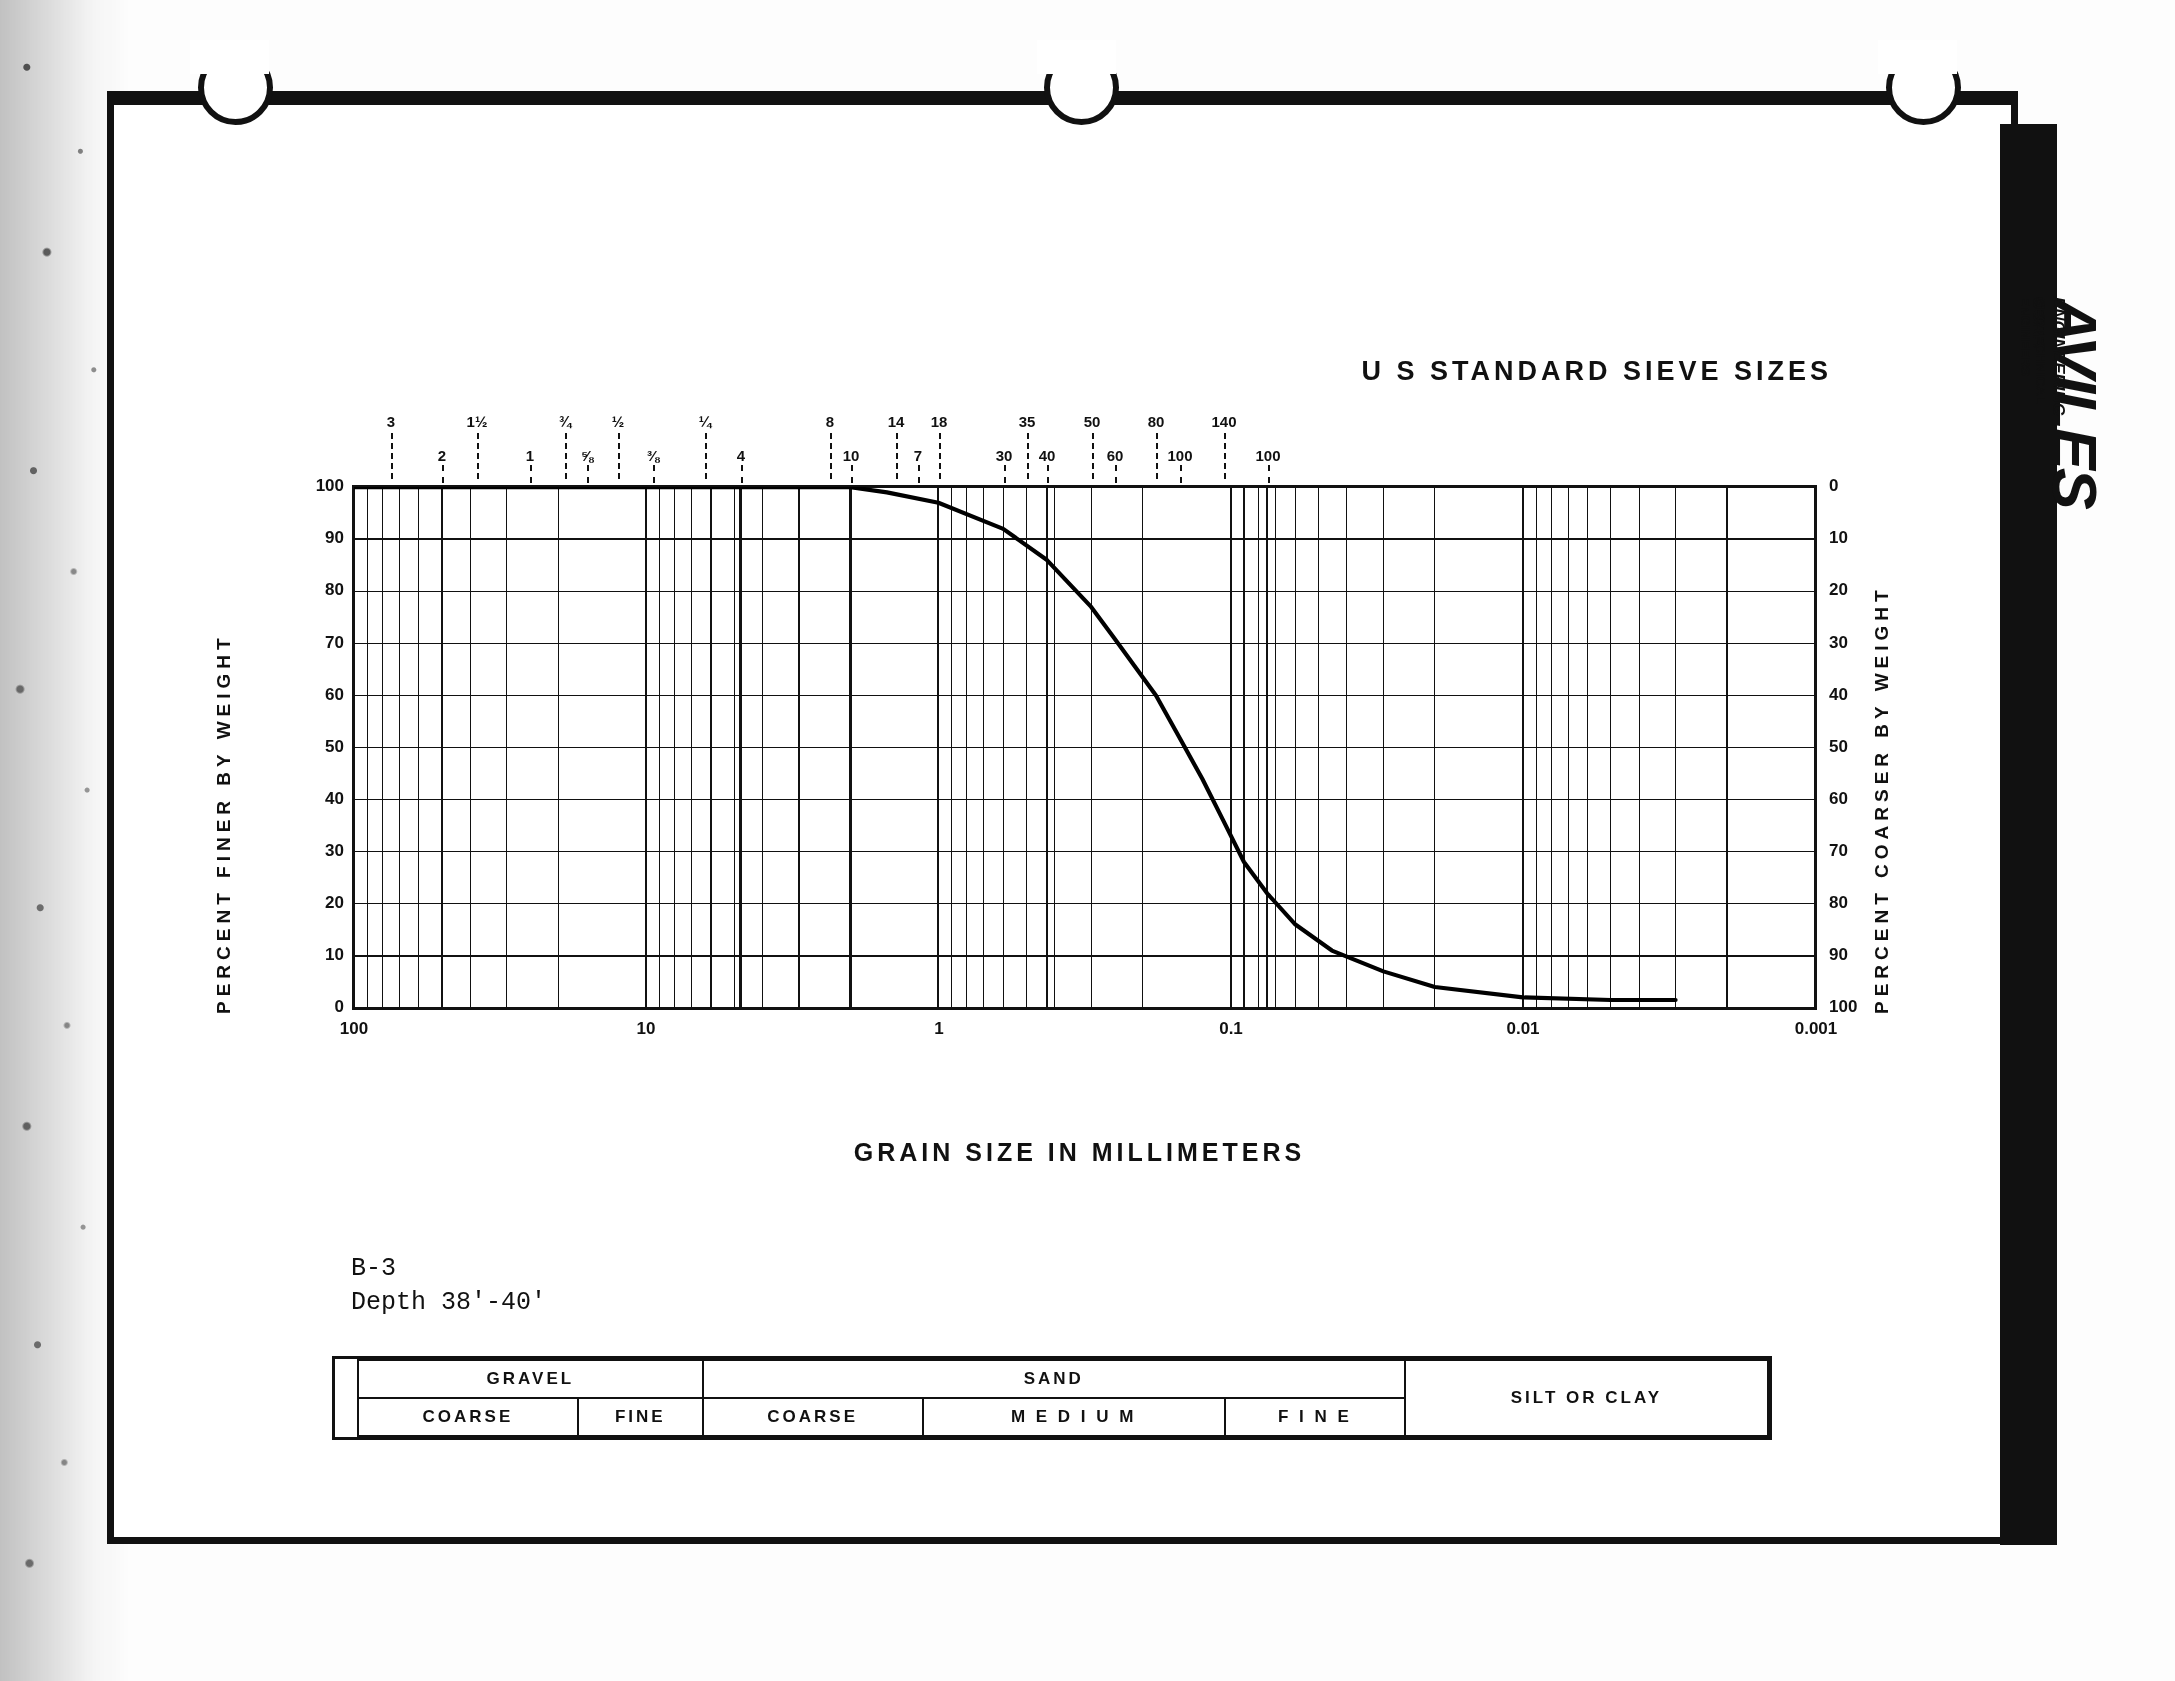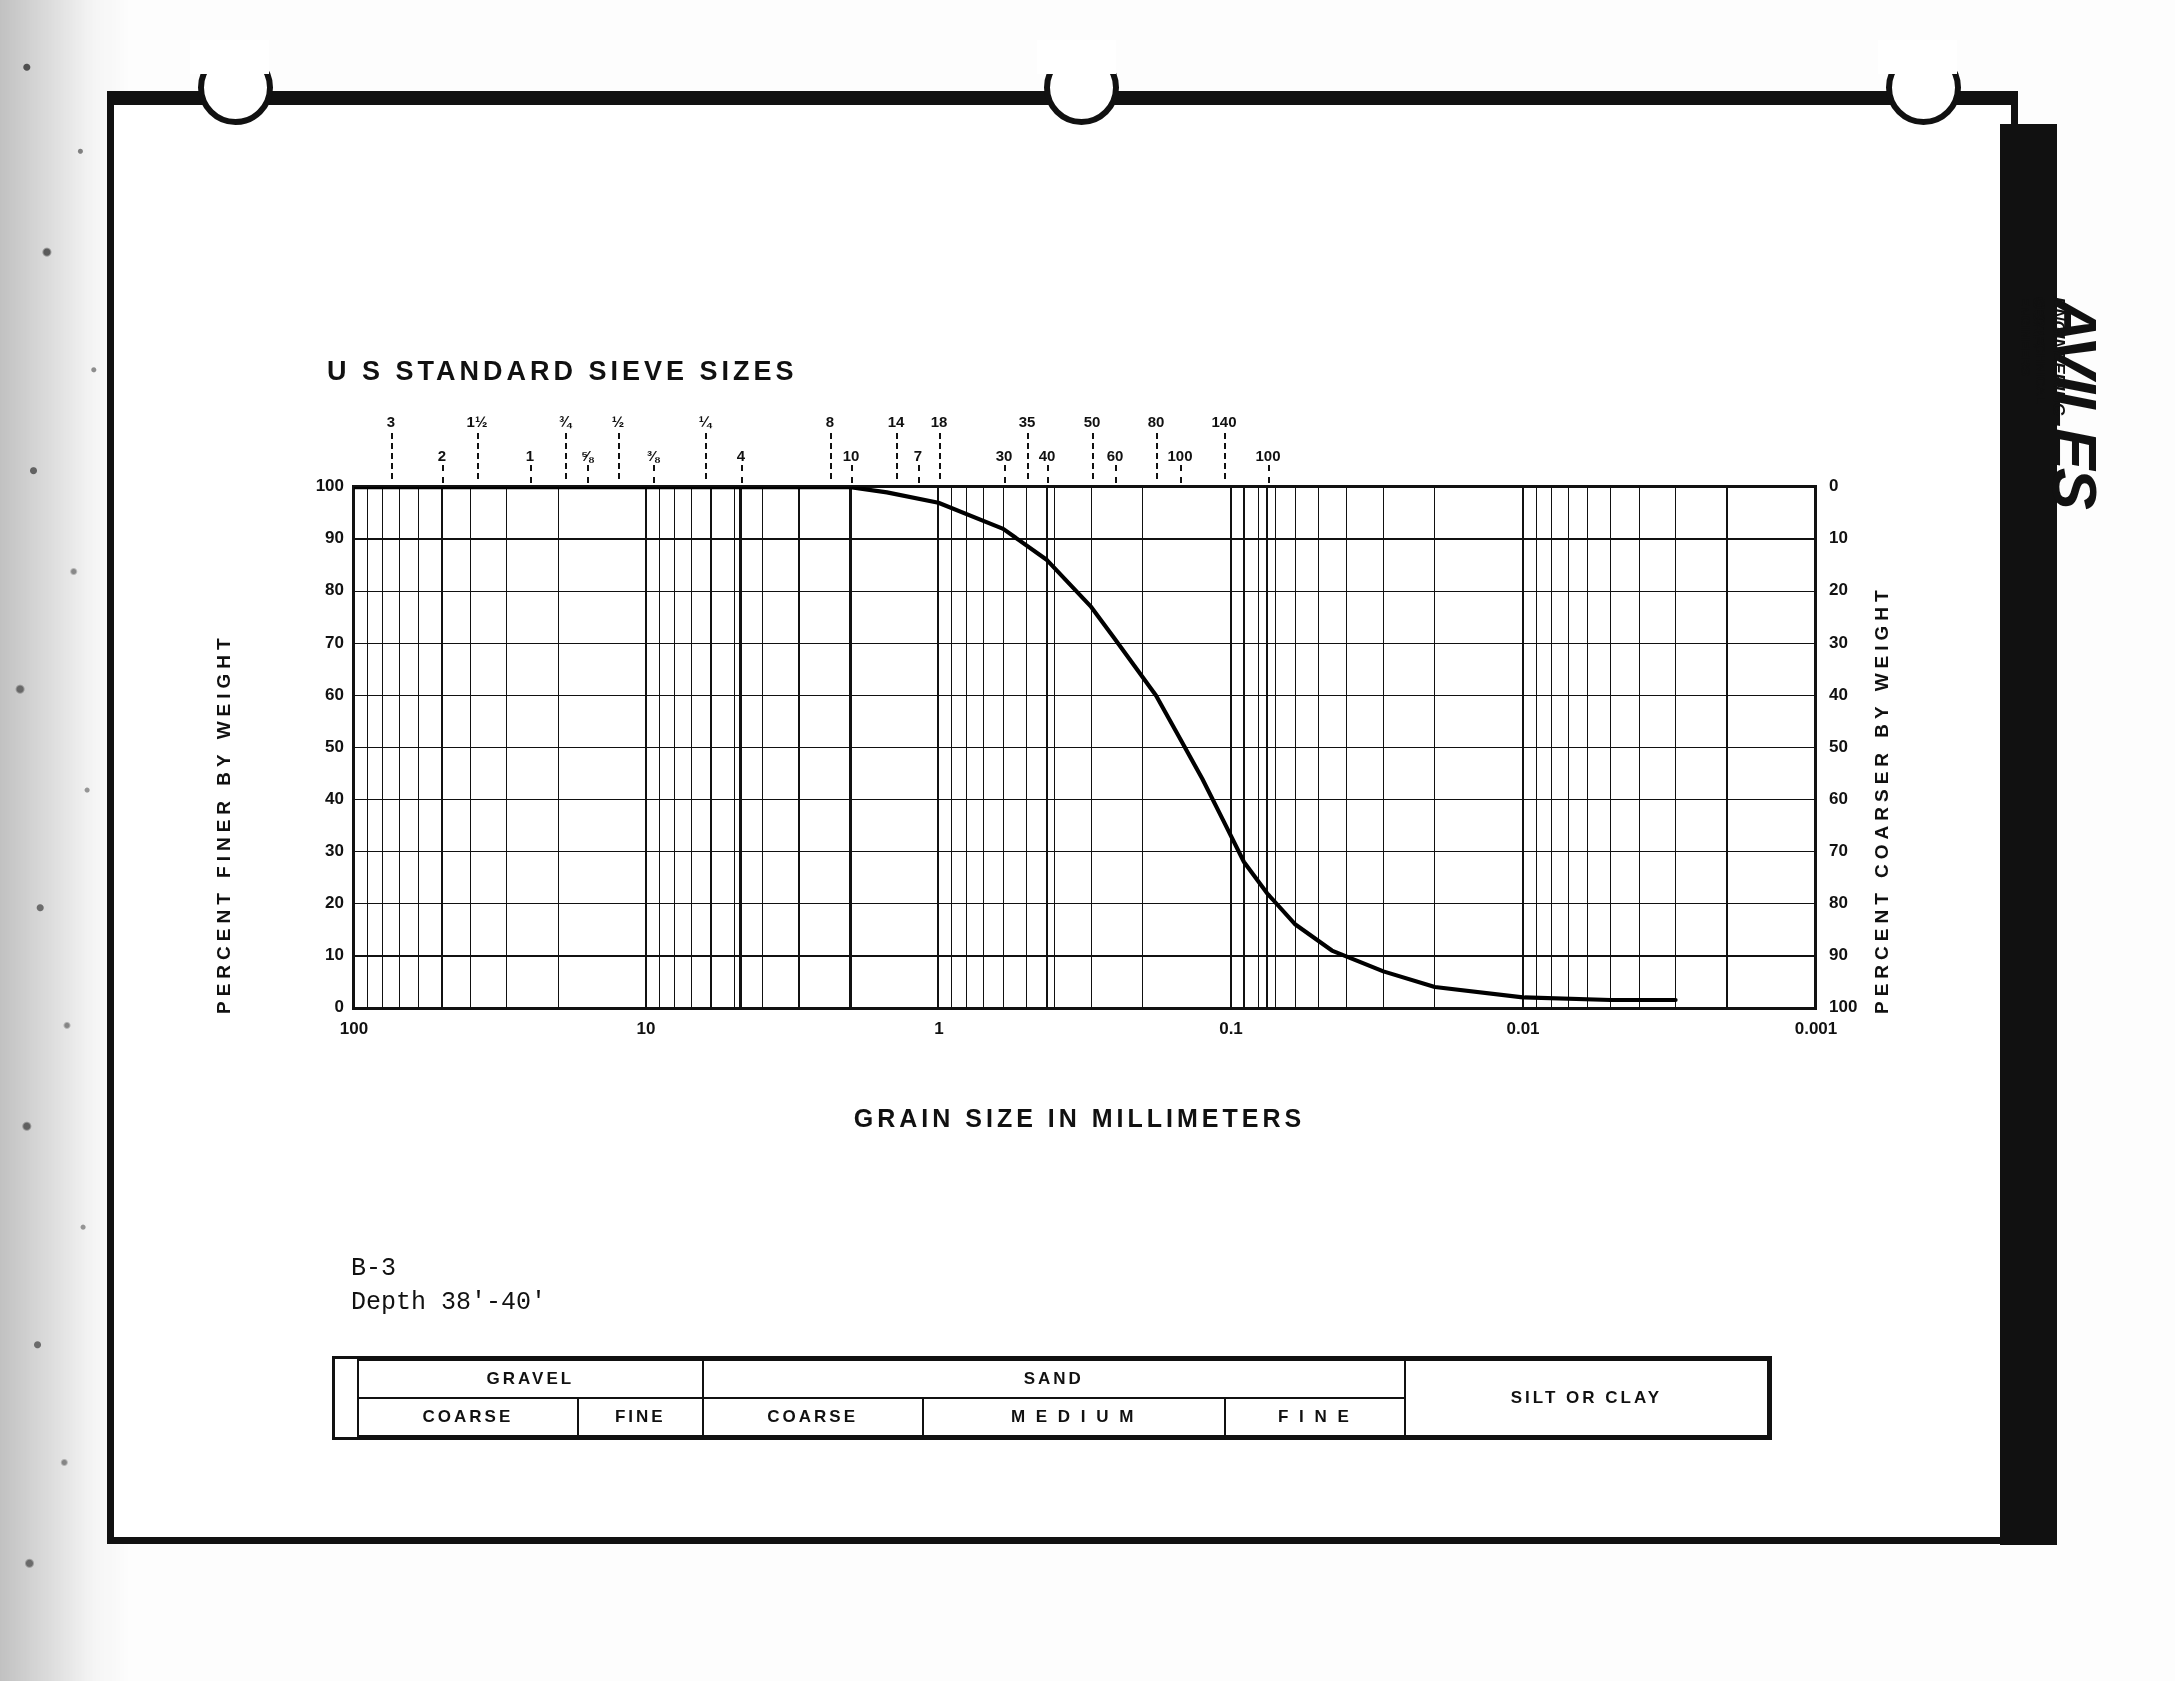--- a/index.html
+++ b/index.html
@@ -41,36 +41,36 @@
   
   #spine{position:absolute;left:2000px;top:124px;width:57px;height:1421px;background:#111;}
   #logo-block{position:absolute;left:1935px;top:297px;width:178px;height:327px;}
   .logo-text{position:absolute;transform-origin:left top;color:#111;}
   #logo-name{left:176px;top:0px;transform:rotate(90deg);font-size:63px;font-weight:bold;letter-spacing:-2px;font-style:italic;}
   #logo-sub1{left:133px;top:0px;transform:rotate(90deg);font-size:17px;font-weight:bold;font-style:italic;}
   #logo-sub2{left:113px;top:0px;transform:rotate(90deg);font-size:13.4px;font-weight:bold;}
 
   
   #chart-wrap{position:absolute;left:327px;top:356px;width:1505px;height:871px;}
-  #chart-title{position:absolute;left:0;top:0;width:1505px;text-align:left;
+  #chart-title{position:absolute;left:0;top:0;width:1505px;text-align:right;
       font-size:27px;font-weight:bold;letter-spacing:4px;color:#111;}
 
   
   #plot{position:absolute;left:25px;top:129px;width:1465px;height:525px;border:2.5px solid #111;background:#fff;box-sizing:border-box;}
   #plot svg{display:block;}
 
   
   .ylabel{position:absolute;writing-mode:vertical-rl;transform:rotate(180deg);
           font-size:19px;font-weight:bold;letter-spacing:5px;color:#111;white-space:nowrap;}
   #ylabel-left{left:-114px;top:104px;height:554px;}
   #ylabel-right{left:1544px;top:104px;height:554px;}
 
   .tickval{position:absolute;font-size:17px;font-weight:bold;color:#111;}
 
-  #xaxis-title{position:absolute;left:0;top:748px;width:1505px;text-align:center;
+  #xaxis-title{position:absolute;left:0;top:782px;width:1505px;text-align:center;
       font-size:25px;font-weight:bold;letter-spacing:4px;color:#111;}
 
   
   .sieve-lab{position:absolute;font-size:15px;font-weight:bold;color:#111;transform:translateX(-50%);}
   .sieve-tick{position:absolute;width:0;border-left:2px dashed #111;}
 
   
   #sample{position:absolute;left:351px;top:1252px;font-family:"Liberation Mono",monospace;
           font-size:25px;color:#111;line-height:1.35;}
 

